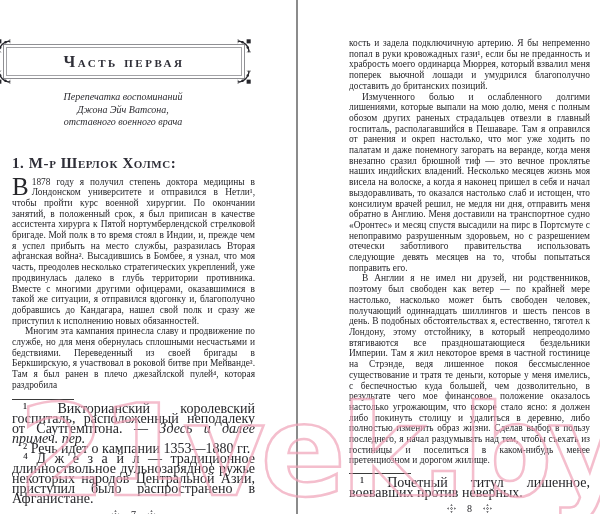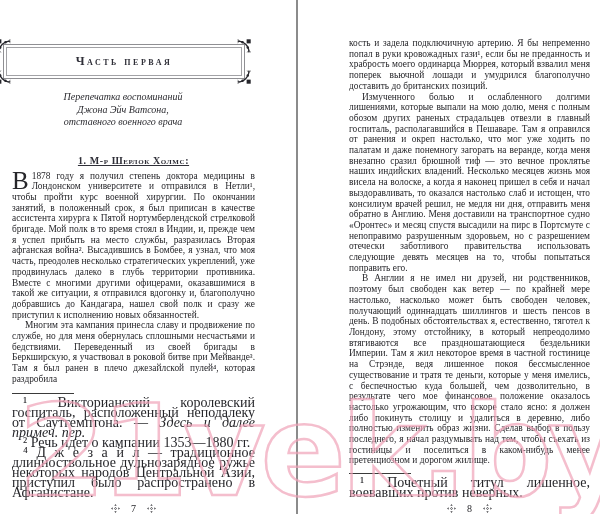--- a/index.html
+++ b/index.html
@@ -8,35 +8,35 @@
   .gutter{position:absolute;left:296px;top:0;width:2px;height:514px;background:#8b8b8b;}
 
   .page{position:absolute;top:12px;}
   .page.left{left:12px;width:243px;}
   .page.right{left:349px;width:241px;}
 
   
   .frame{position:relative;margin:32px 0 0 -9px;width:240px;height:33px;
          border:1px solid #8f8f93;display:flex;align-items:center;justify-content:center;}
   .frame-inner{position:absolute;inset:2px;border:1px solid #a2a2a6;pointer-events:none;}
-  .part-title{font-variant:small-caps;font-weight:bold;font-size:12px;letter-spacing:2.5px;
+  .part-title{font-variant:small-caps;font-weight:bold;font-size:16px;letter-spacing:2.5px;
               color:#2f2f38;white-space:nowrap;}
   .corner{position:absolute;width:14px;height:14px;line-height:0;}
   .c-tl{top:-6px;left:-7px;}
   .c-tr{top:-6px;right:-7px;transform:rotate(90deg);}
   .c-br{bottom:-6px;right:-7px;transform:rotate(180deg);}
   .c-bl{bottom:-6px;left:-7px;transform:rotate(270deg);}
 
   
   .epigraph{margin:12px 0 0 -9px;width:240px;text-align:center;}
   .epi-line{font-style:italic;font-weight:normal;font-size:10px;line-height:12.5px;color:#2b2b30;}
 
   
-  .chapter{margin:26px 0 0 0;text-align:center;font-variant:small-caps;font-weight:bold;
-           font-size:10px;letter-spacing:0.6px;color:#2f2f38;text-decoration:underline;}
+  .chapter{margin:26px 0 0 0;text-align:left;font-variant:small-caps;font-weight:bold;
+           font-size:15px;letter-spacing:0.6px;color:#2f2f38;}
 
   
   .body{margin-top:5px;}
   .para{margin:0;font-size:9.4px;line-height:10.7px;text-align:justify;color:#26262a;}
   .para + .para{text-indent:13px;}
   .dropcap{float:left;font-size:25px;line-height:20px;padding:0 3px 0 0;color:#26262a;}
   .dropcap:empty{display:none;}
 
   
   .fn-sep{margin-top:8px;width:62px;border-top:1px solid #3a3a3a;height:0;}

